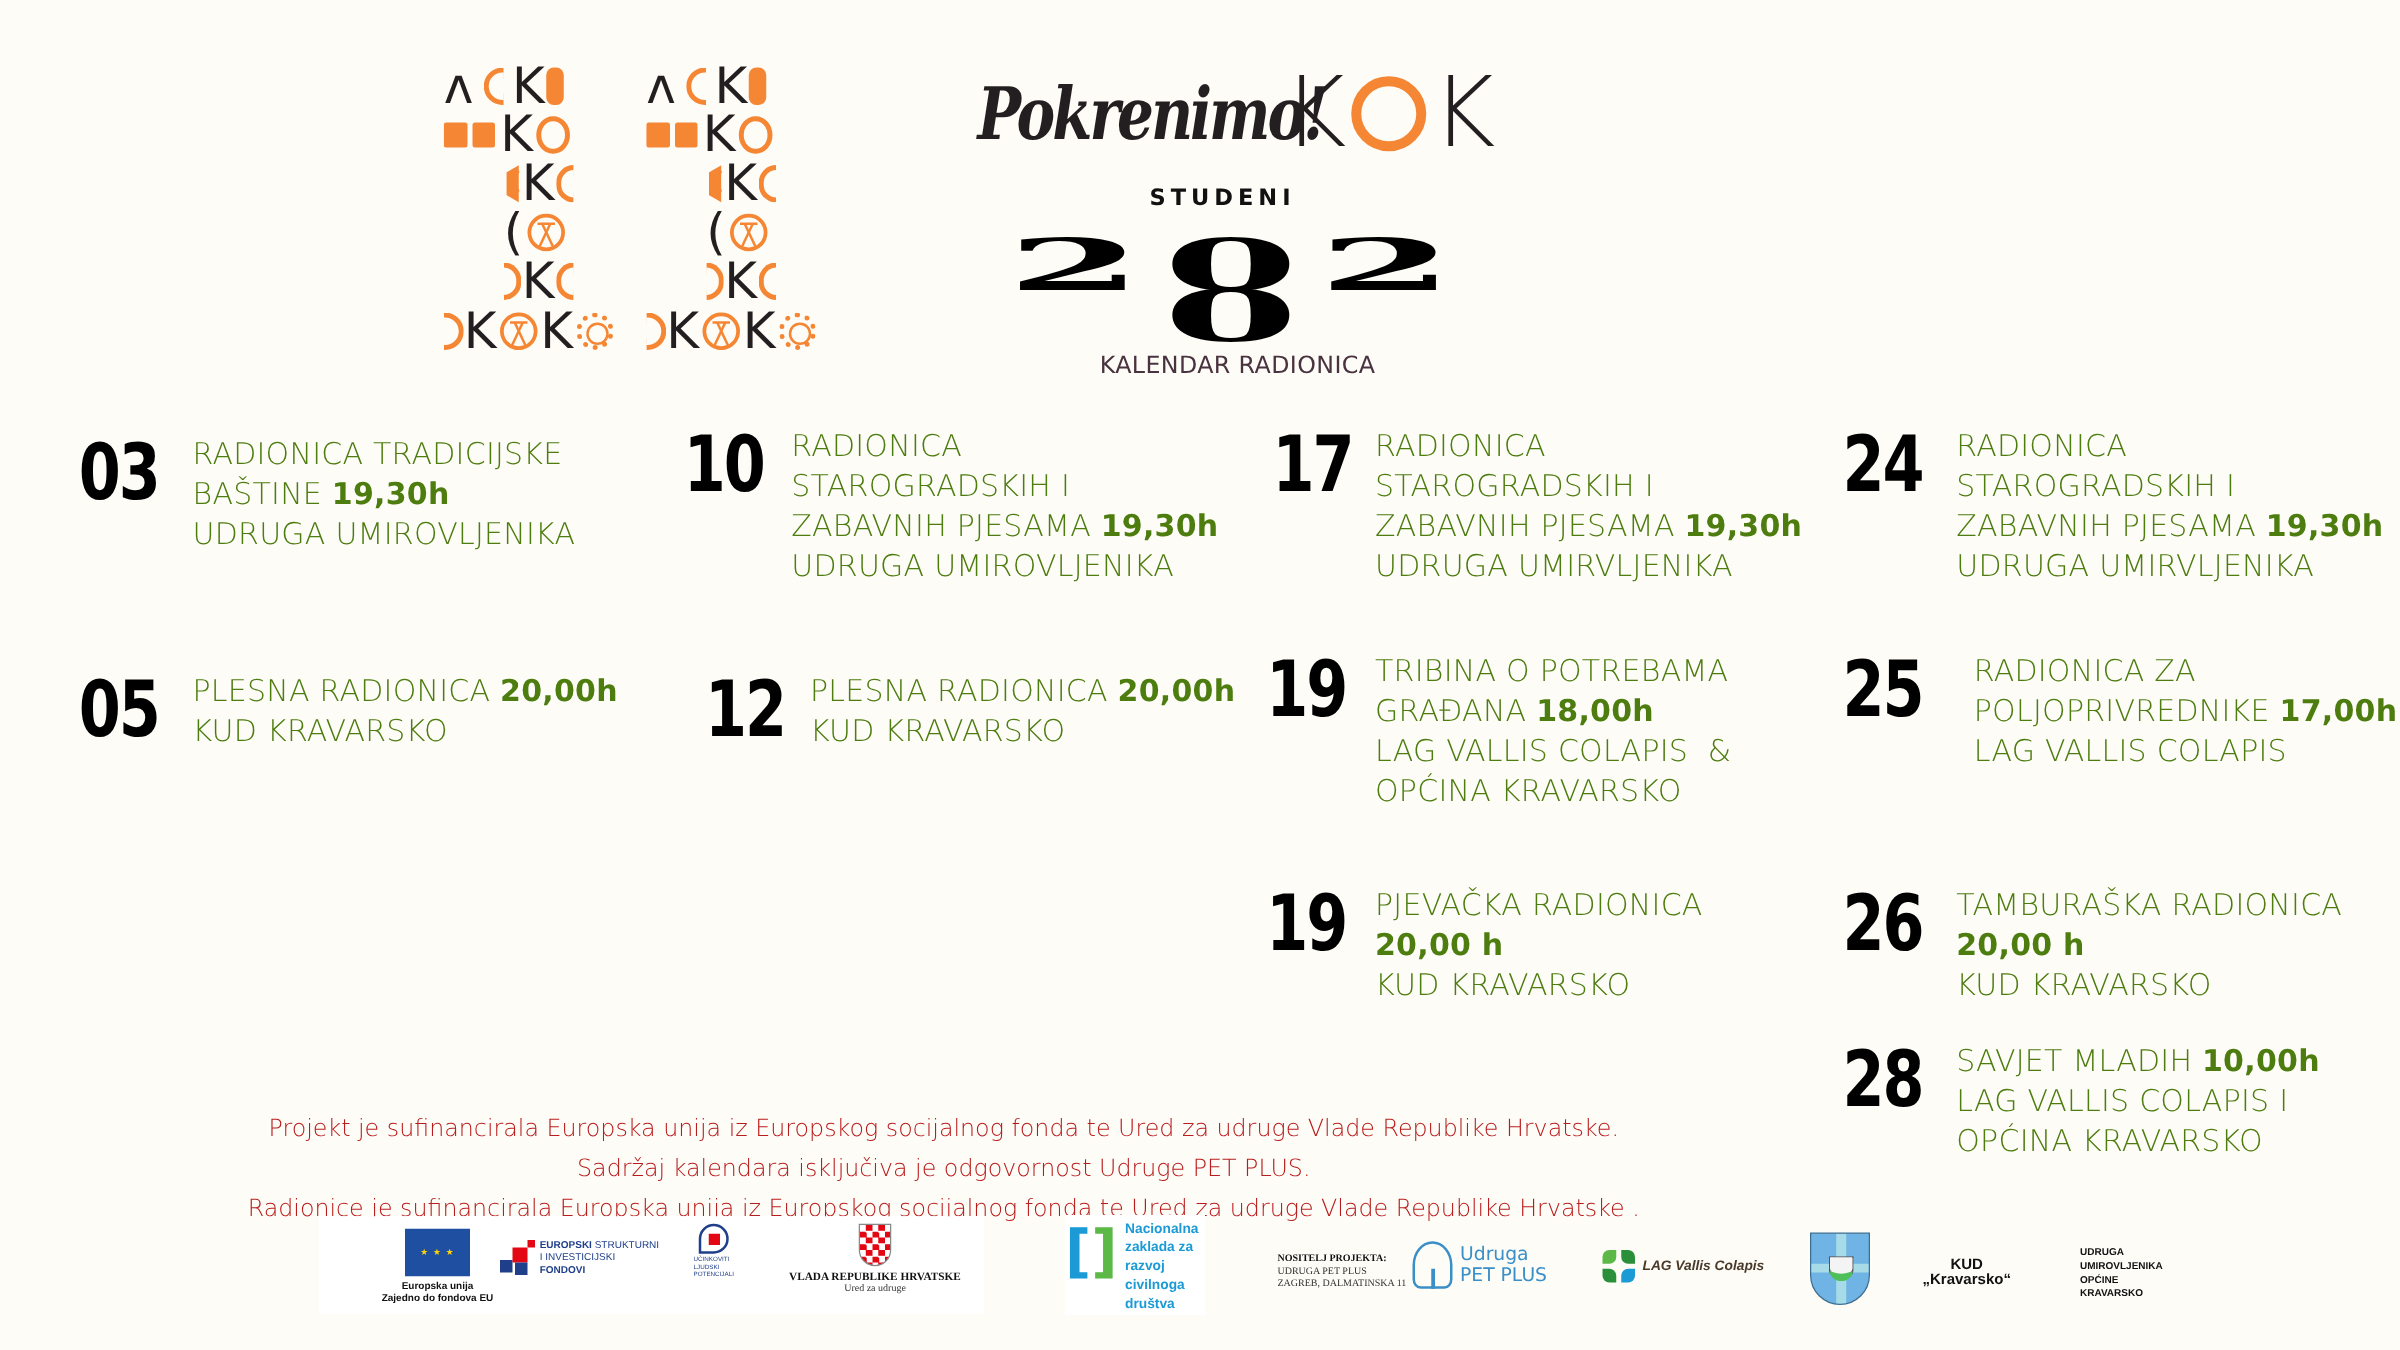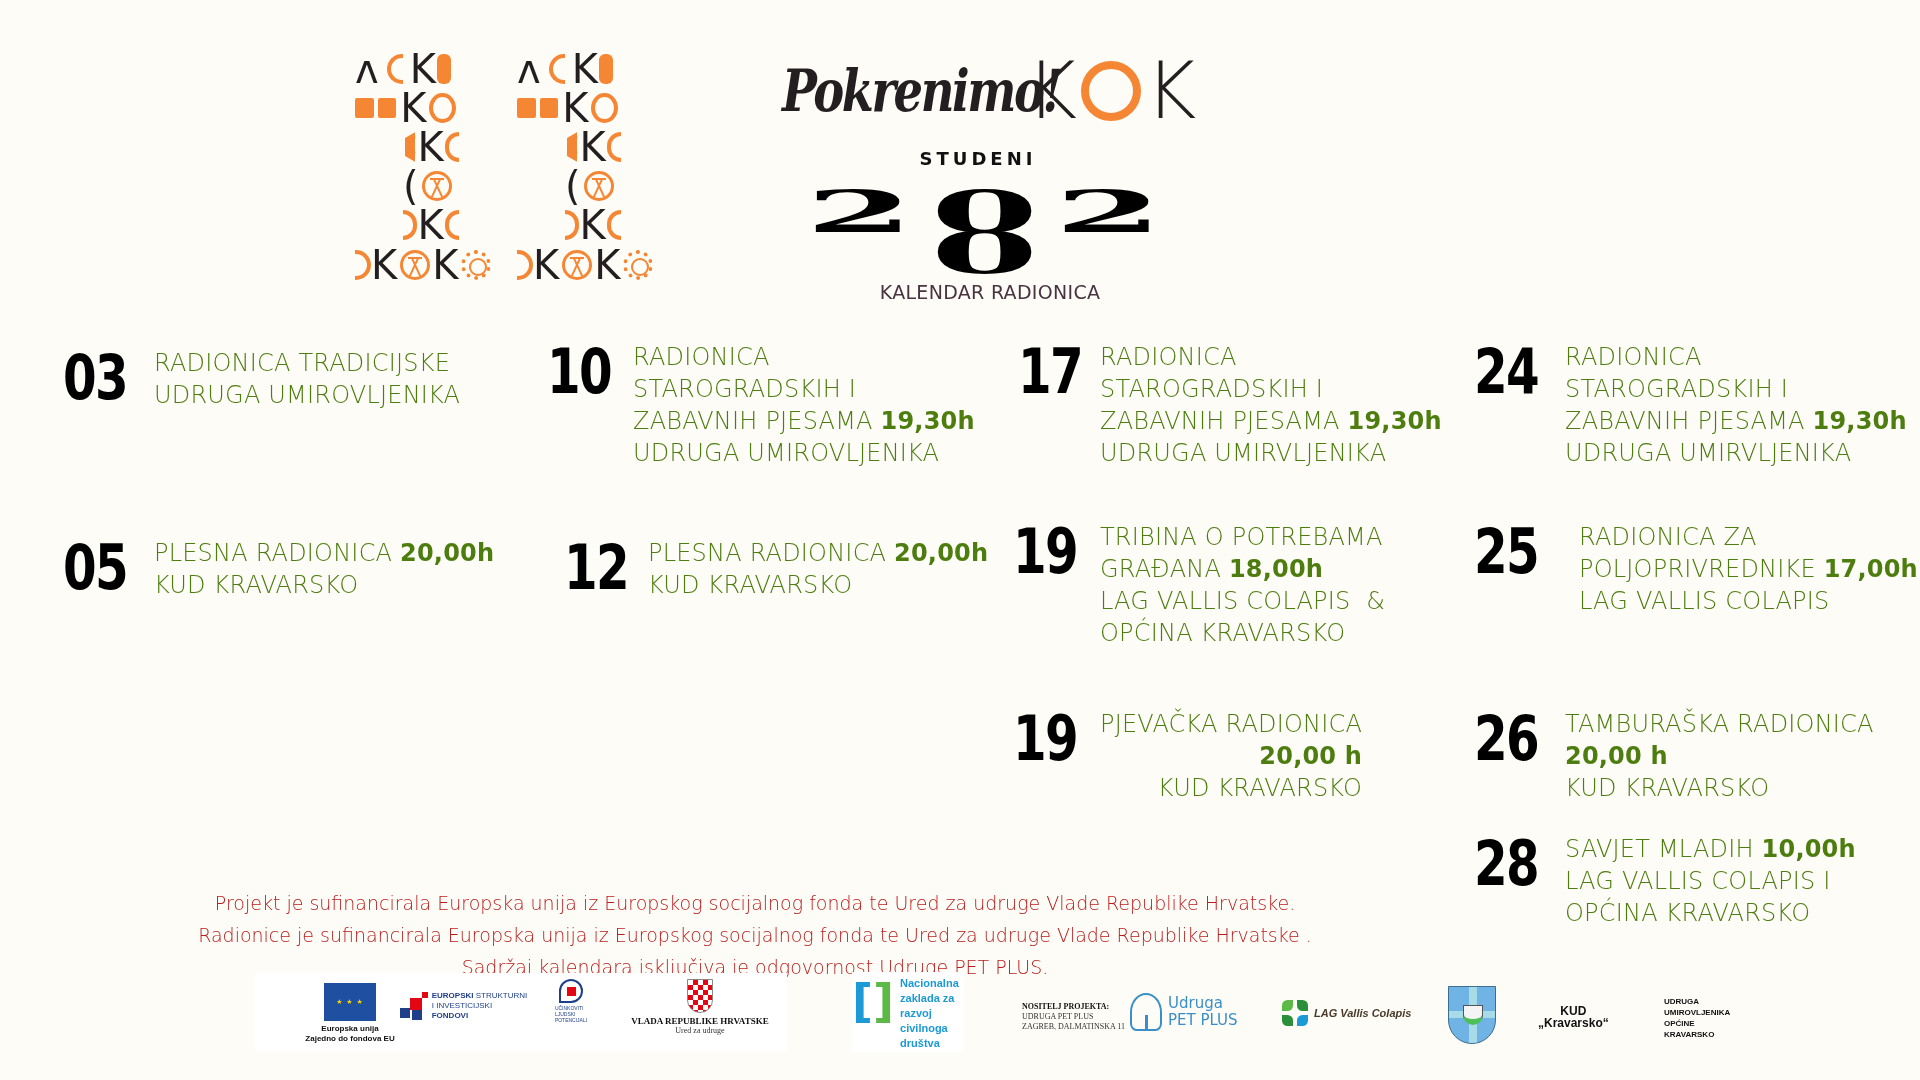--- a/index.html
+++ b/index.html
@@ -185,20 +185,21 @@
 <div class="studeni">STUDENI</div>
 <div class="year">
   <span>2</span><span>0</span><span>2</span><span>0</span>
 </div>
 <div class="subtitle">KALENDAR RADIONICA</div>
 
 <div class="event" style="left:63px; top:347px;">
   <div class="day">03</div>
   <div class="desc" style="margin-left:1px;">
     <span class="line"><span>RADIONICA TRADICIJSKE</span></span>
+    <span class="line"><span>BAŠTINE </span><b>19,30h</b></span>
     <span class="line"><span>UDRUGA UMIROVLJENIKA</span></span>
   </div>
 </div>
 
 <div class="event" style="left:63px; top:537px;">
   <div class="day">05</div>
   <div class="desc" style="margin-left:1px;">
     <span class="line"><span>PLESNA RADIONICA </span><b>20,00h</b></span>
     <span class="line"><span>KUD KRAVARSKO</span></span>
   </div>
@@ -237,21 +238,21 @@
   <div class="desc" style="margin-left:-3px;">
     <span class="line"><span>TRIBINA O POTREBAMA</span></span>
     <span class="line"><span>GRAĐANA </span><b>18,00h</b></span>
     <span class="line"><span style="white-space:pre;">LAG VALLIS COLAPIS  &amp;</span></span>
     <span class="line"><span>OPĆINA KRAVARSKO</span></span>
   </div>
 </div>
 
 <div class="event" style="left:1013px; top:708px;">
   <div class="day">19</div>
-  <div class="desc" style="margin-left:-3px;text-align:right;">
+  <div class="desc" style="margin-left:-3px;">
     <span class="line"><span>PJEVAČKA RADIONICA</span></span>
     <span class="line"><b>20,00 h</b></span>
     <span class="line"><span>KUD KRAVARSKO</span></span>
   </div>
 </div>
 
 <div class="event" style="left:1474px; top:341px;">
   <div class="day">24</div>
   <div class="desc" style="margin-left:1px;">
     <span class="line"><span>RADIONICA</span></span>
@@ -283,22 +284,22 @@
   <div class="day">28</div>
   <div class="desc" style="margin-left:1px;">
     <span class="line"><span>SAVJET MLADIH </span><b>10,00h</b></span>
     <span class="line"><span>LAG VALLIS COLAPIS I</span></span>
     <span class="line"><span>OPĆINA KRAVARSKO</span></span>
   </div>
 </div>
 
 <div class="footer-text">
   <span class="line">Projekt je sufinancirala Europska unija iz Europskog socijalnog fonda te Ured za udruge Vlade Republike Hrvatske.</span>
+  <span class="line">Sadržaj kalendara isključiva je odgovornost Udruge PET PLUS.</span>
   <span class="line">Radionice je sufinancirala Europska unija iz Europskog socijalnog fonda te Ured za udruge Vlade Republike Hrvatske .</span>
-  <span class="line">Sadržaj kalendara isključiva je odgovornost Udruge PET PLUS.</span>
 </div>
 
 <div class="logo-strip">
   <div class="logo" style="left:40px; top:10px; width:110px;">
     <div class="eu-flag"></div>
     <div class="logo-caption"><span>Europska unija</span><br><span>Zajedno do fondova EU</span></div>
   </div>
   <div class="logo" style="left:145px; top:18px; flex-direction:row; width:130px;">
     <div class="esi-mark">
       <i style="left:0; top:16px; width:10px; height:10px; background:#1f3f8a;"></i>

